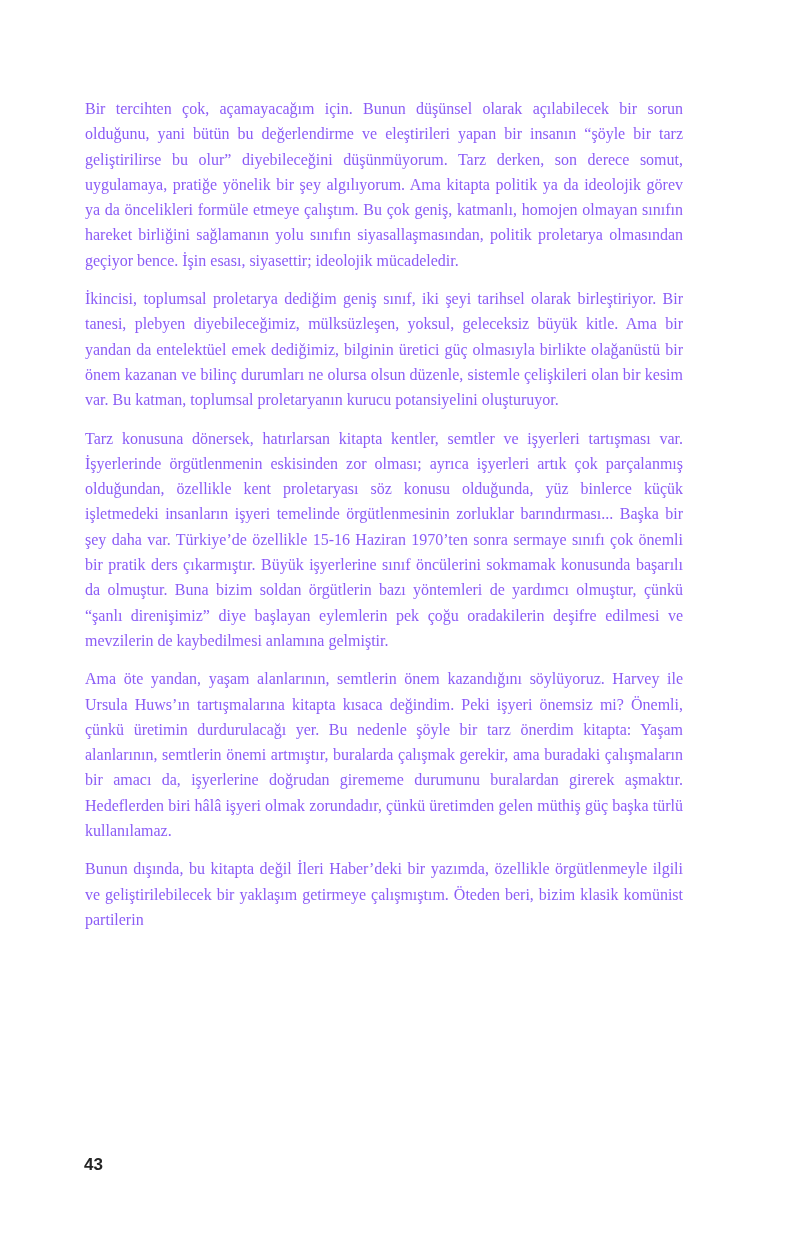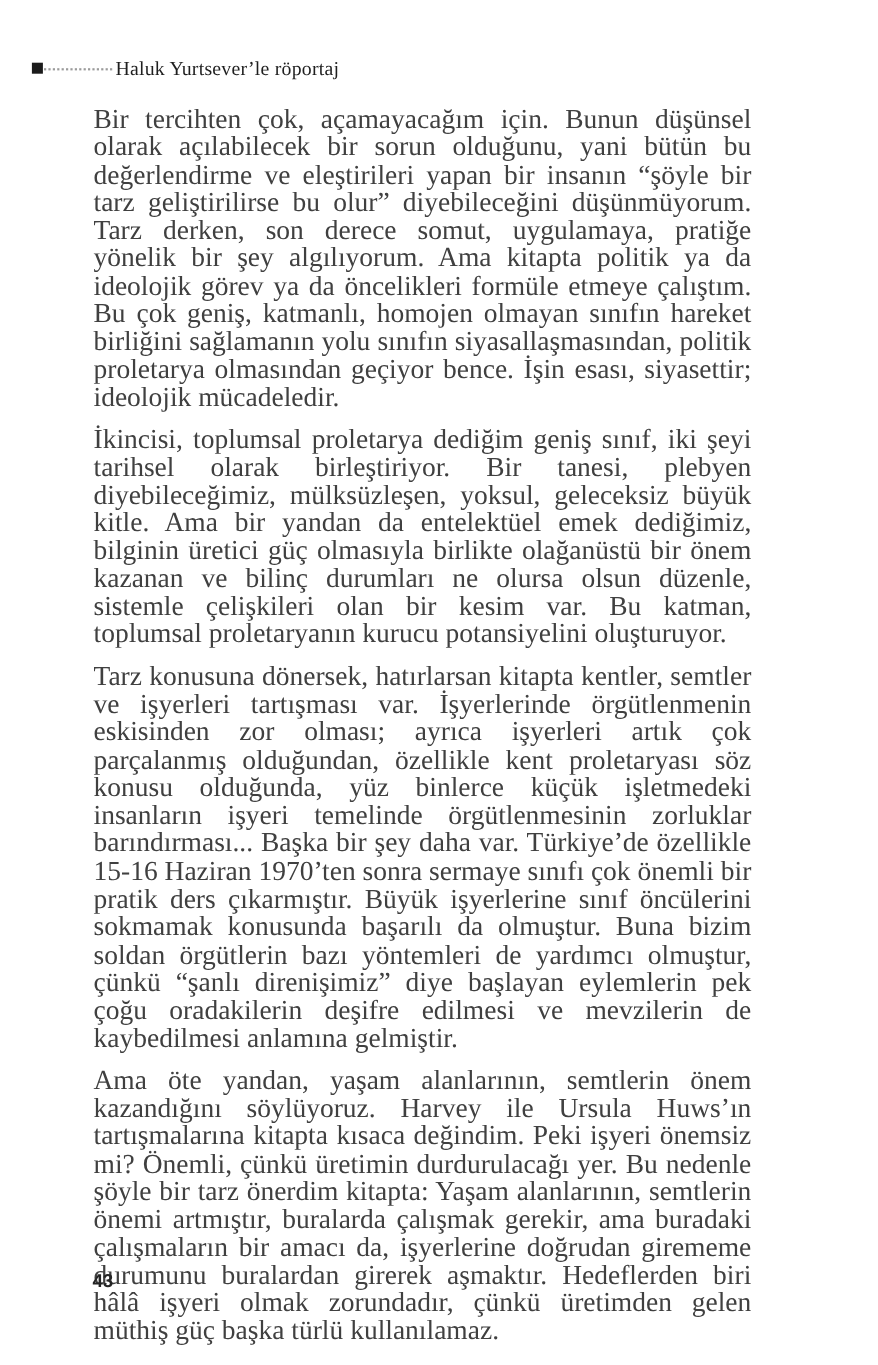--- a/index.html
+++ b/index.html
@@ -41,23 +41,23 @@
     letter-spacing: 0.2px;
     color: #1f1f1f;
     white-space: nowrap;
   }
   .body-text {
     position: absolute;
     top: 96px;
     left: 85px;
     width: 598px;
     font-family: "Liberation Serif", "DejaVu Serif", serif;
-    font-size: 25px;
+    font-size: 16px;
     line-height: 25.3px;
-    color: #404040;
+    color: #8b5cf6;
     text-align: justify;
   }
   .body-text p {
     margin: 0 0 13px 0;
     padding: 0;
   }
   .page-number {
     position: absolute;
     top: 1155px;
     left: 84px;
@@ -65,28 +65,24 @@
     font-weight: 700;
     font-size: 17px;
     color: #242424;
   }
 </style>
 </head>
 <body>
 
 <div class="page">
 
-  <div class="running-header">
-    <span class="header-marker"></span>
-    <span class="header-dots"></span>
-    <span class="header-title">Haluk Yurtsever’le röportaj</span>
-  </div>
 
   <div class="body-text">
     <p>Bir tercihten çok, açamayacağım için. Bunun düşünsel olarak açılabilecek bir sorun olduğunu, yani bütün bu değerlendirme ve eleştirileri yapan bir insanın “şöyle bir tarz geliştirilirse bu olur” diyebileceğini düşünmüyorum. Tarz derken, son derece somut, uygulamaya, pratiğe yönelik bir şey algılıyorum. Ama kitapta politik ya da ideolojik görev ya da öncelikleri formüle etmeye çalıştım. Bu çok geniş, katmanlı, homojen olmayan sınıfın hareket birliğini sağlamanın yolu sınıfın siyasallaşmasından, politik proletarya olmasından geçiyor bence. İşin esası, siyasettir; ideolojik mücadeledir.</p>
     <p>İkincisi, toplumsal proletarya dediğim geniş sınıf, iki şeyi tarihsel olarak birleştiriyor. Bir tanesi, plebyen diyebileceğimiz, mülksüzleşen, yoksul, geleceksiz büyük kitle. Ama bir yandan da entelektüel emek dediğimiz, bilginin üretici güç olmasıyla birlikte olağanüstü bir önem kazanan ve bilinç durumları ne olursa olsun düzenle, sistemle çelişkileri olan bir kesim var. Bu katman, toplumsal proletaryanın kurucu potansiyelini oluşturuyor.</p>
     <p>Tarz konusuna dönersek, hatırlarsan kitapta kentler, semtler ve işyerleri tartışması var. İşyerlerinde örgütlenmenin eskisinden zor olması; ayrıca işyerleri artık çok parçalanmış olduğundan, özellikle kent proletaryası söz konusu olduğunda, yüz binlerce küçük işletmedeki insanların işyeri temelinde örgütlenmesinin zorluklar barındırması... Başka bir şey daha var. Türkiye’de özellikle 15-16 Haziran 1970’ten sonra sermaye sınıfı çok önemli bir pratik ders çıkarmıştır. Büyük işyerlerine sınıf öncülerini sokmamak konusunda başarılı da olmuştur. Buna bizim soldan örgütlerin bazı yöntemleri de yardımcı olmuştur, çünkü “şanlı direnişimiz” diye başlayan eylemlerin pek çoğu oradakilerin deşifre edilmesi ve mevzilerin de kaybedilmesi anlamına gelmiştir.</p>
     <p>Ama öte yandan, yaşam alanlarının, semtlerin önem kazandığını söylüyoruz. Harvey ile Ursula Huws’ın tartışmalarına kitapta kısaca değindim. Peki işyeri önemsiz mi? Önemli, çünkü üretimin durdurulacağı yer. Bu nedenle şöyle bir tarz önerdim kitapta: Yaşam alanlarının, semtlerin önemi artmıştır, buralarda çalışmak gerekir, ama buradaki çalışmaların bir amacı da, işyerlerine doğrudan girememe durumunu buralardan girerek aşmaktır. Hedeflerden biri hâlâ işyeri olmak zorundadır, çünkü üretimden gelen müthiş güç başka türlü kullanılamaz.</p>
+    <p>Bunun dışında, bu kitapta değil İleri Haber’deki bir yazımda, özellikle örgütlenmeyle ilgili ve geliştirilebilecek bir yaklaşım getirmeye çalışmıştım. Öteden beri, bizim klasik komünist partilerin</p>
   </div>
 
   <div class="page-number">43</div>
 
 </div>
 
 </body></html>

